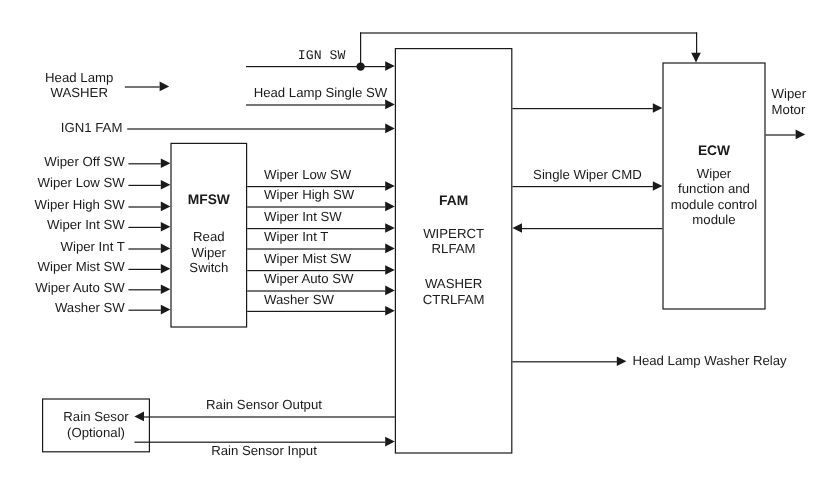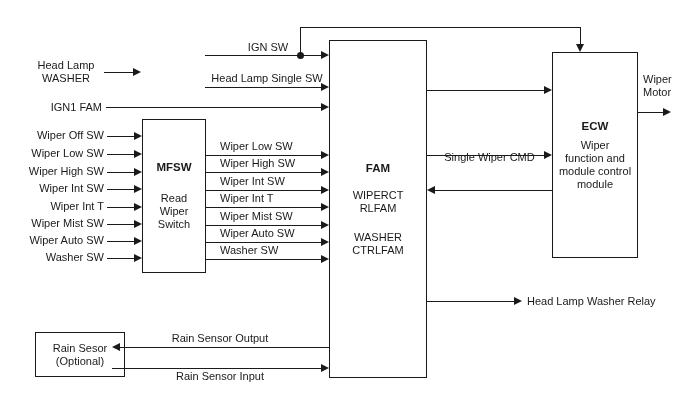--- a/index.html
+++ b/index.html
@@ -101,21 +101,21 @@
     <div>(Optional)</div>
   </div>
 
   <div class="lbl lbl-c" style="left:30px; top:59px; width:72px;">
     <div>Head Lamp</div>
     <div>WASHER</div>
   </div>
   <div class="hline" style="left:104px; top:72px; width:29px;"></div>
   <div class="arrow-right" style="left:133px; top:68px;"></div>
 
-  <div class="lbl lbl-c" style="left:228px; top:41px; width:80px;">IGN SW</div>
+  <div class="lbl lbl-c" style="left:228px; top:41px; width:80px;font-family:Liberation Mono, monospace;">IGN SW</div>
   <div class="hline" style="left:205px; top:55px; width:116px;"></div>
   <div class="arrow-right" style="left:321px; top:51px;"></div>
   <div class="dot" style="left:297px; top:52px;"></div>
   <div class="vline" style="left:300px; top:27px; height:28px;"></div>
   <div class="hline" style="left:300px; top:27px; width:281px;"></div>
   <div class="vline" style="left:580px; top:27px; height:18px;"></div>
   <div class="arrow-down" style="left:576px; top:44px;"></div>
 
   <div class="lbl lbl-c" style="left:204px; top:72px; width:126px;">Head Lamp Single SW</div>
   <div class="hline" style="left:205px; top:87px; width:116px;"></div>
@@ -181,21 +181,21 @@
   <div class="hline" style="left:206px; top:242px; width:115px;"></div>
   <div class="arrow-right" style="left:321px; top:238px;"></div>
 
   <div class="lbl" style="left:220px; top:244px;">Washer SW</div>
   <div class="hline" style="left:206px; top:259px; width:115px;"></div>
   <div class="arrow-right" style="left:321px; top:255px;"></div>
 
   <div class="hline" style="left:427px; top:90px; width:117px;"></div>
   <div class="arrow-right" style="left:544px; top:86px;"></div>
 
-  <div class="lbl lbl-c" style="left:427px; top:140px; width:125px;margin-top:11px;">Single Wiper CMD</div>
+  <div class="lbl lbl-c" style="left:427px; top:140px; width:125px;">Single Wiper CMD</div>
   <div class="hline" style="left:427px; top:155px; width:117px;"></div>
   <div class="arrow-right" style="left:544px; top:151px;"></div>
 
   <div class="arrow-left" style="left:427px; top:186px;"></div>
   <div class="hline" style="left:435px; top:190px; width:117px;"></div>
 
   <div class="lbl" style="left:643px; top:73px;">
     <div>Wiper</div>
     <div>Motor</div>
   </div>

